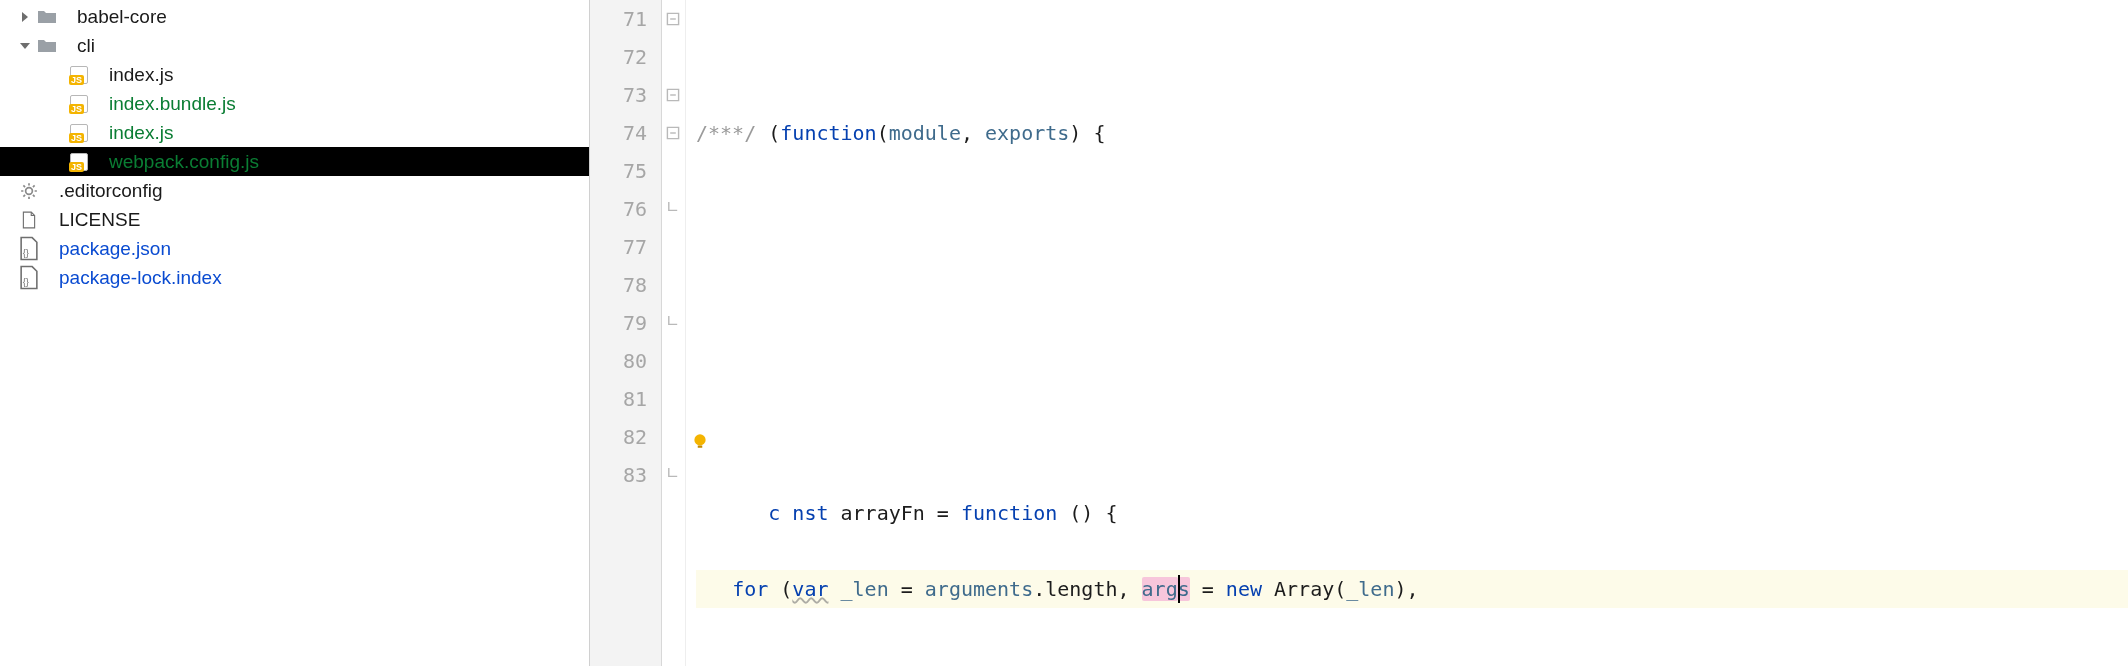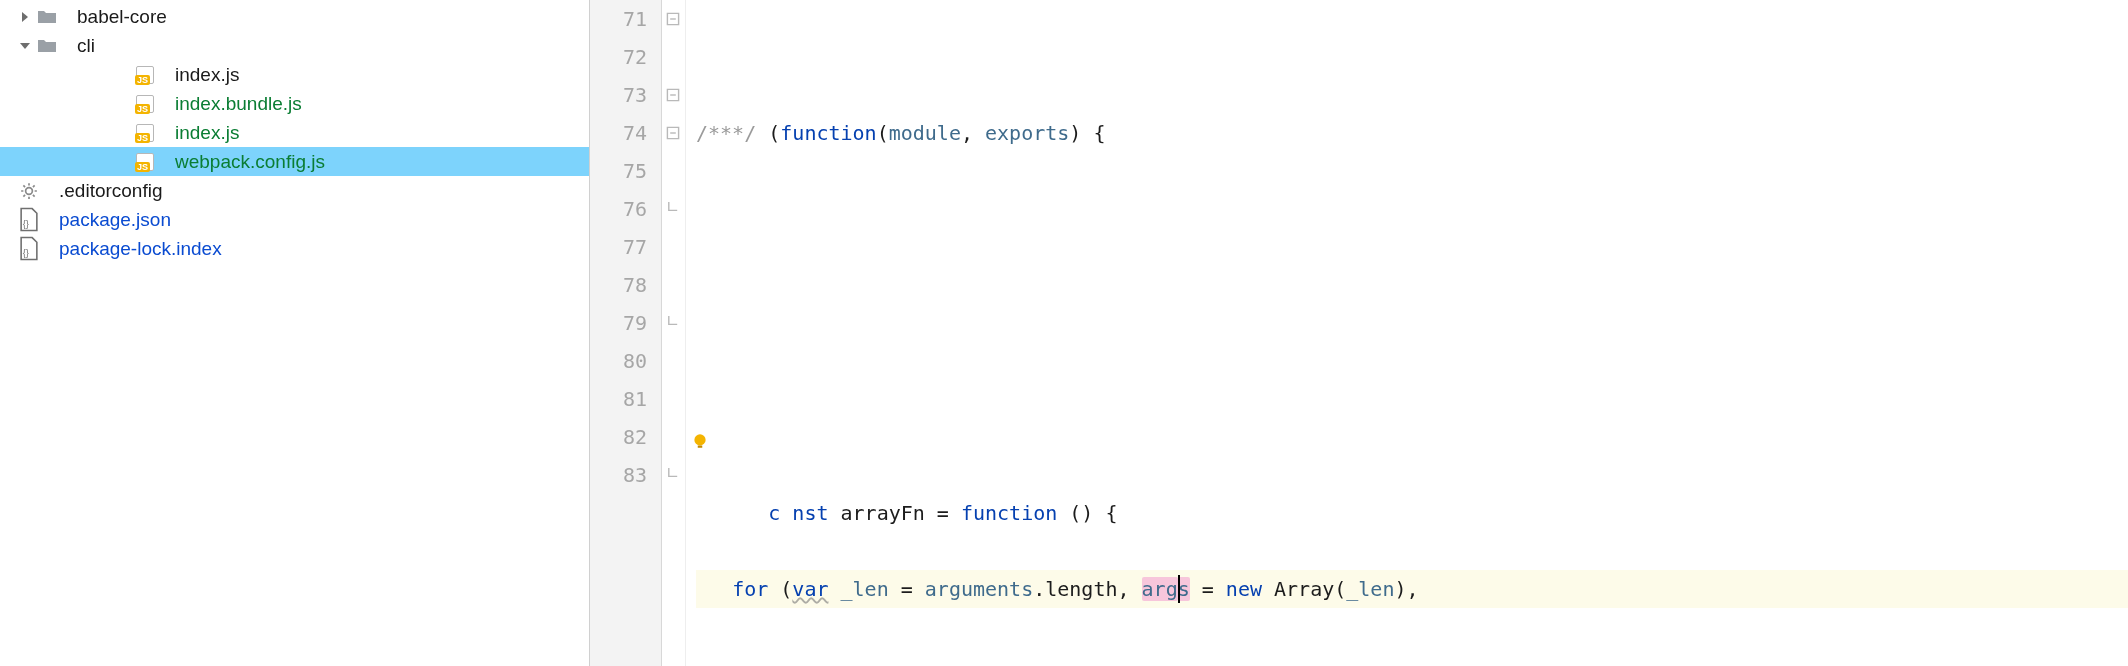--- a/index.html
+++ b/index.html
@@ -23,21 +23,21 @@
   }
   .tree-row {
     display: flex;
     align-items: center;
     height: 29px;
     font-size: 19px;
     color: #1a1a1a;
     white-space: nowrap;
   }
   .tree-row.highlight-lib { background: #fdfbe9; }
-  .tree-row.selected { background: #7dd3fc; }
+  .tree-row.selected { background: #000000; }
   .tree-arrow {
     width: 14px;
     height: 14px;
     display: inline-flex;
     align-items: center;
     justify-content: center;
     color: #6e6e6e;
     margin-right: 4px;
   }
   .tree-arrow svg { display:block; }
@@ -66,21 +66,21 @@
   .json-icon { color:#6f6f6f; }
 
   .tree-label { color:#1a1a1a;margin-left:11px; }
   .tree-label.green { color:#0a7d33; }
   .tree-label.blue  { color:#0a4bd1; }
   .tree-suffix { color:#9a9a9a; margin-left:8px; font-size:18px; }
 
   
   .ind-0 { padding-left: 18px; }
   .ind-1 { }
-  .ind-2 { padding-left: 116px; }
+  .ind-2 { padding-left: 50px; }
 
   
   .editor {
     flex: 1;
     display: flex;
     font-family: "Menlo", "Consolas", monospace;
     font-size: 20px;
     line-height: 38px;
     position: relative;
   }
@@ -200,20 +200,30 @@
     </div>
     <div class="tree-row ind-1">
       <span style="display: inline-block; width: 18px;"></span>
       <span class="tree-icon gear-icon">
         <svg viewBox="0 0 16 16">
           <circle cx="8" cy="8" r="3" fill="none" stroke="currentColor" stroke-width="1.5"></circle>
           <path stroke="currentColor" stroke-width="1.5" d="M8 1v2M8 13v2M1 8h2M13 8h2M3 3l1.5 1.5M11.5 11.5L13 13M13 3l-1.5 1.5M4.5 11.5L3 13"></path>
         </svg>
       </span>
       <span class="tree-label">.editorconfig</span>
+    </div>
+    <div class="tree-row ind-1">
+      <span style="display: inline-block; width: 18px;"></span>
+      <span class="tree-icon generic-icon">
+        <svg viewBox="0 0 14 16">
+          <path fill="none" stroke="currentColor" d="M2 1h7l3 3v11H2z"></path>
+          <path fill="none" stroke="currentColor" d="M9 1v3h3"></path>
+        </svg>
+      </span>
+      <span class="tree-label">LICENSE</span>
     </div>
     <div class="tree-row ind-1">
       <span style="display: inline-block; width: 18px;"></span>
       <span class="tree-icon json-icon">
         <svg viewBox="0 0 14 16">
           <path fill="none" stroke="currentColor" d="M2 1h7l3 3v11H2z"></path>
           <text x="3" y="13" font-size="6" fill="currentColor">{}</text>
         </svg>
       </span>
       <span class="tree-label blue">package.json</span>

